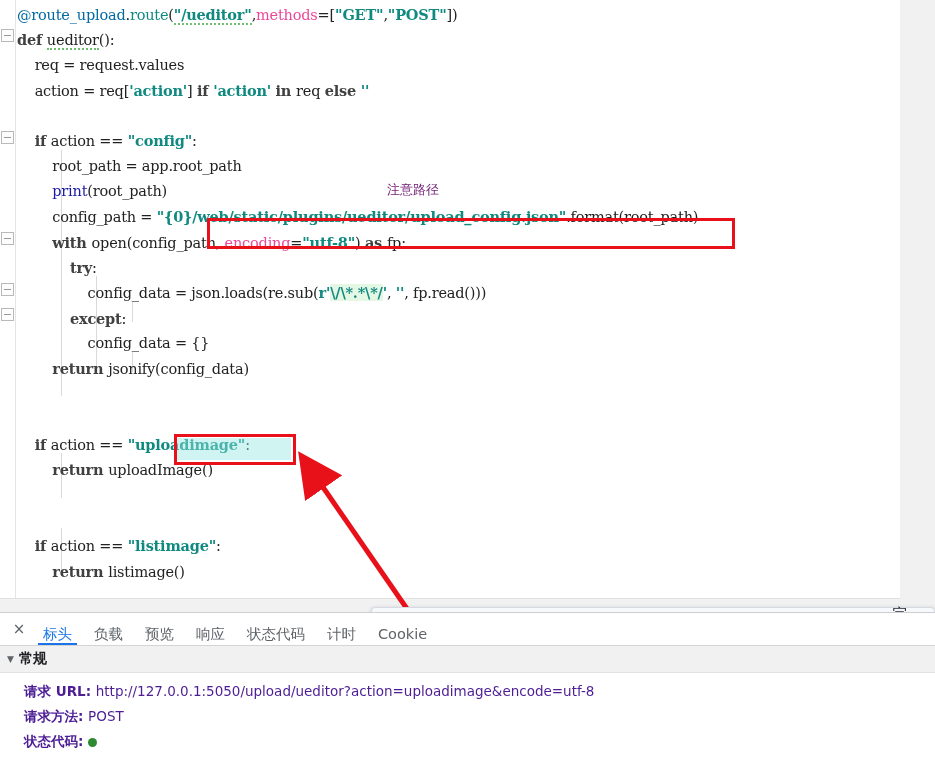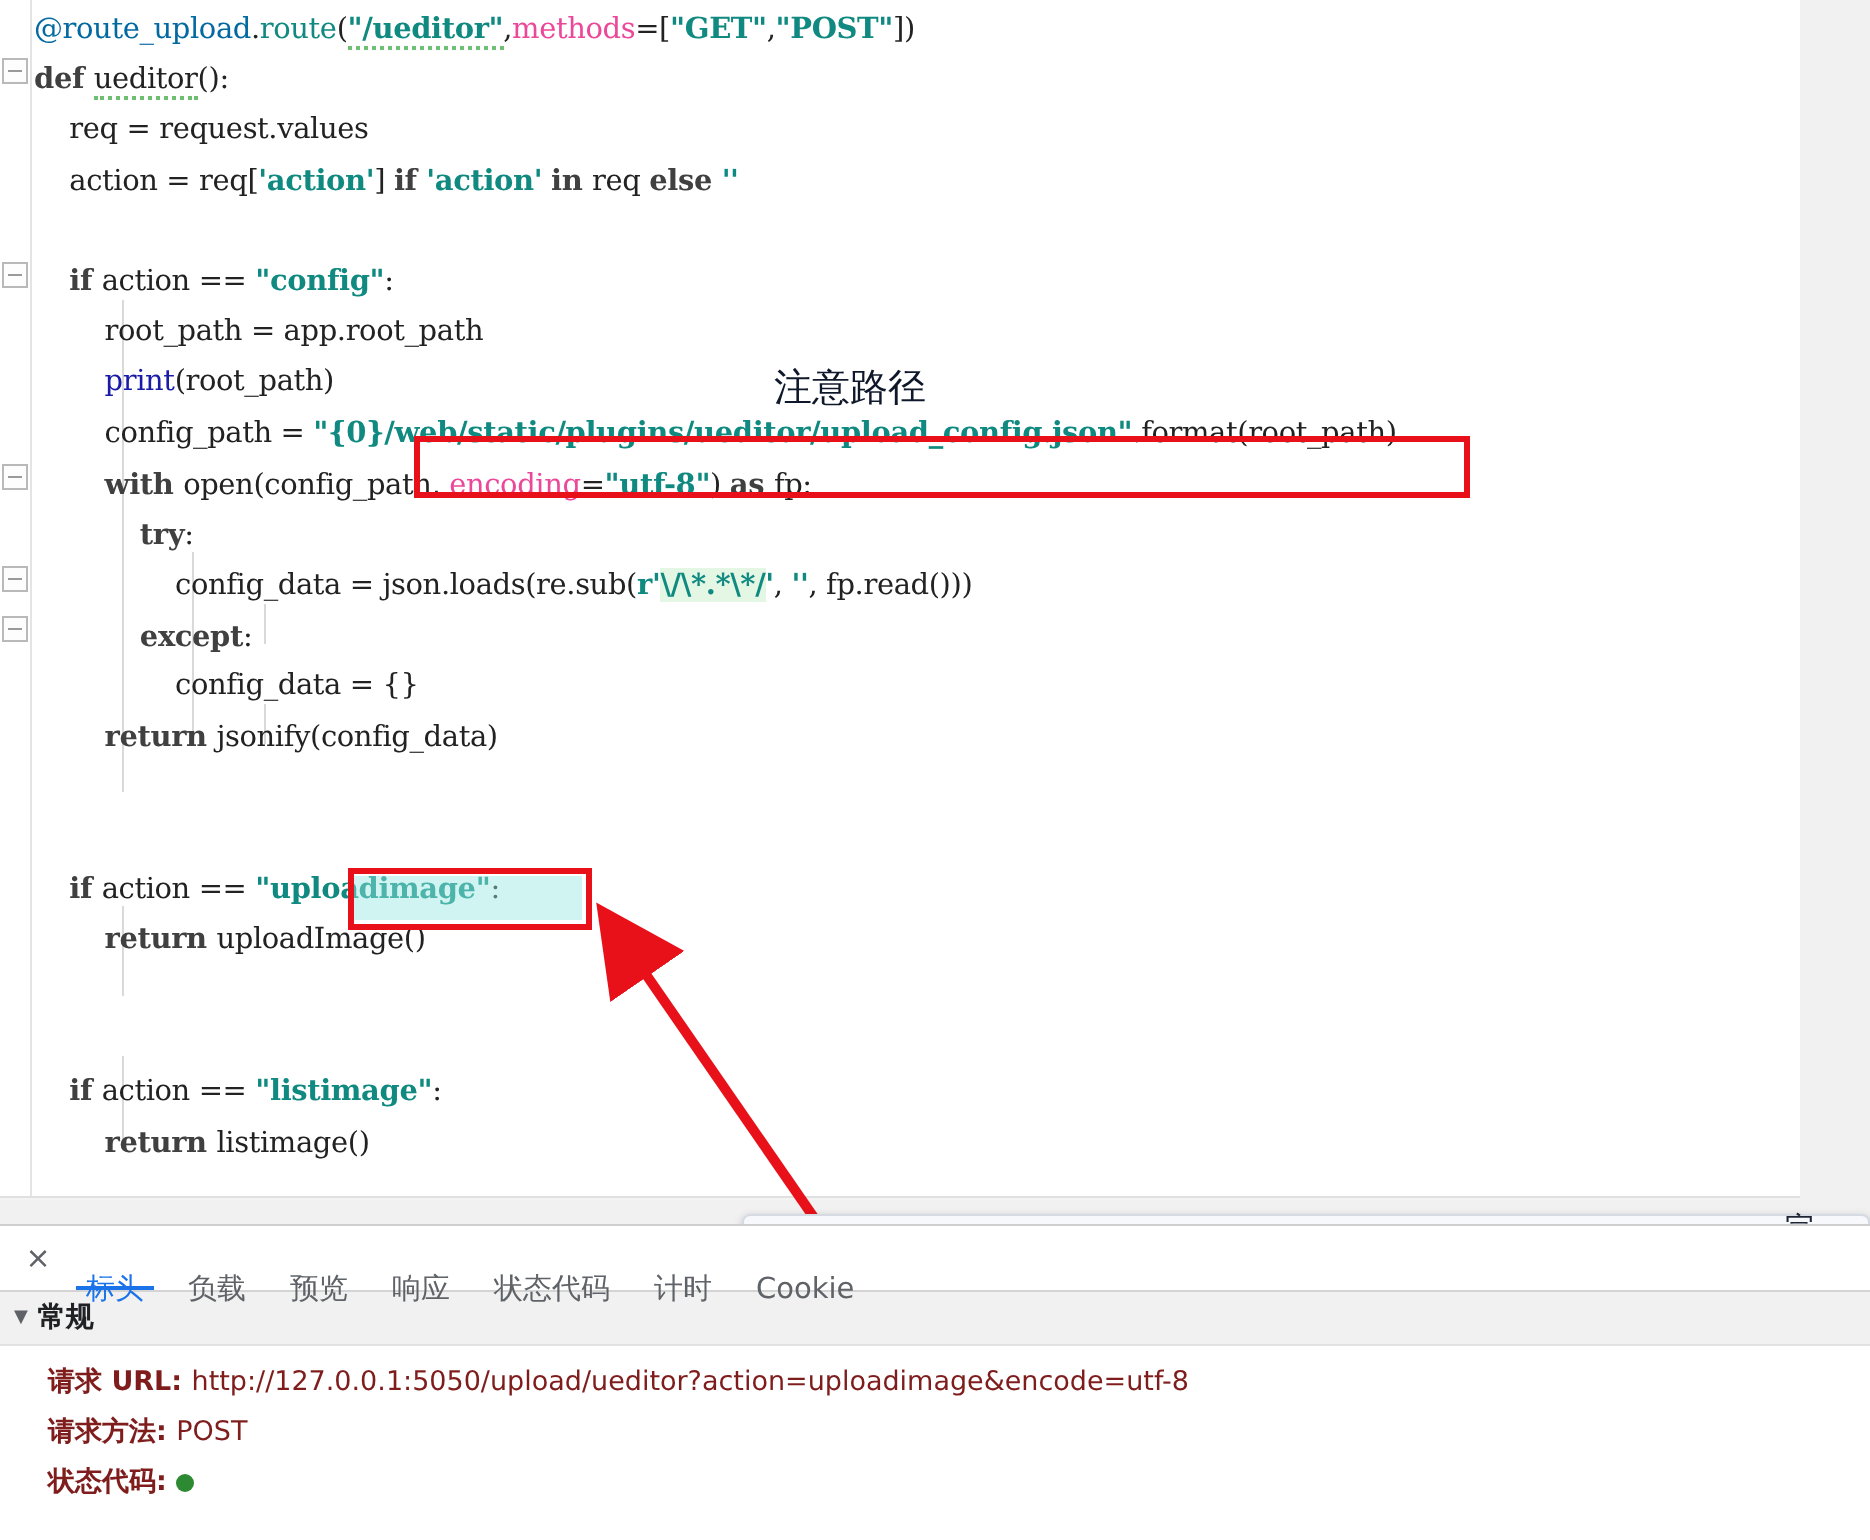--- a/index.html
+++ b/index.html
@@ -73,21 +73,21 @@
 
   
   .h-scroll {
     position: absolute; left: 0; top: 598px; width: 900px; height: 14px;
     background: #f3f3f3; border-top: 1px solid #e0e0e0;
   }
 
   
   .ann-box { position: absolute; border: 3px solid #e8111a; }
   .ann-text {
-    position: absolute; color: #0f172a; font-size: 19px;
+    position: absolute; color: #701a75; font-size: 13px;
     font-family: Liberation Sans, sans-serif; white-space: nowrap;
   }
   .hl-cyan {
     position: absolute; background: rgba(150,230,225,0.45);
   }
 
   
   .snip-toolbar {
     position: absolute; left: 371px; top: 607px; width: 564px; height: 33px;
     background: #f7f8fb; border: 1px solid #d6dae2; border-radius: 4px;
@@ -114,38 +114,38 @@
   }
   .dt-tabbar {
     position: relative; height: 33px; border-bottom: 1px solid #d4d4d4;
     display: flex; align-items: center; padding-left: 6px; background: #ffffff;
   }
   .dt-close {
     width: 26px; height: 26px; display: flex; align-items: center;
     justify-content: center; color: #5f6368; font-size: 15px;
   }
   .dt-tab {
-    padding: 16px 11px; height: 32px; line-height: 32px; font-size: 14.5px;
+    padding: 5px 11px; height: 32px; line-height: 32px; font-size: 14.5px;
     color: #5f6368; position: relative; white-space: nowrap; text-align: center;
   }
   .dt-tab.active { color: #1a73e8; }
   .dt-tab.active:after {
     content: ""; position: absolute; left: 6px; right: 6px; bottom: 0;
     height: 2.5px; background: #1a73e8;
   }
 
   .dt-section {
     background: #f1f1f1; height: 27px; display: flex; align-items: center;
     padding-left: 7px; font-size: 14px; font-weight: bold; color: #202124;
     border-bottom: 1px solid #e2e2e2; gap: 5px;
   }
   .dt-caret { font-size: 9px; color: #5f6368; }
   .dt-body { padding: 6px 0 0 24px; }
   .dt-row {
-    font-size: 13.5px; color: #7f1d1d; line-height: 25px; white-space: nowrap;
+    font-size: 13.5px; color: #4c1d95; line-height: 25px; white-space: nowrap;
     font-family: "DejaVu Sans", sans-serif;
   }
   .dt-key { font-weight: bold; }
   .dt-val { font-weight: normal; font-family: "DejaVu Sans", sans-serif; }
   .dot-ok { display: inline-block; width: 9px; height: 9px; border-radius: 50%;
             background: #2d8a33; vertical-align: middle; }
 
   
   .arrow-layer { position: absolute; left: 0; top: 0; width: 935px; height: 770px;
                  pointer-events: none; }

